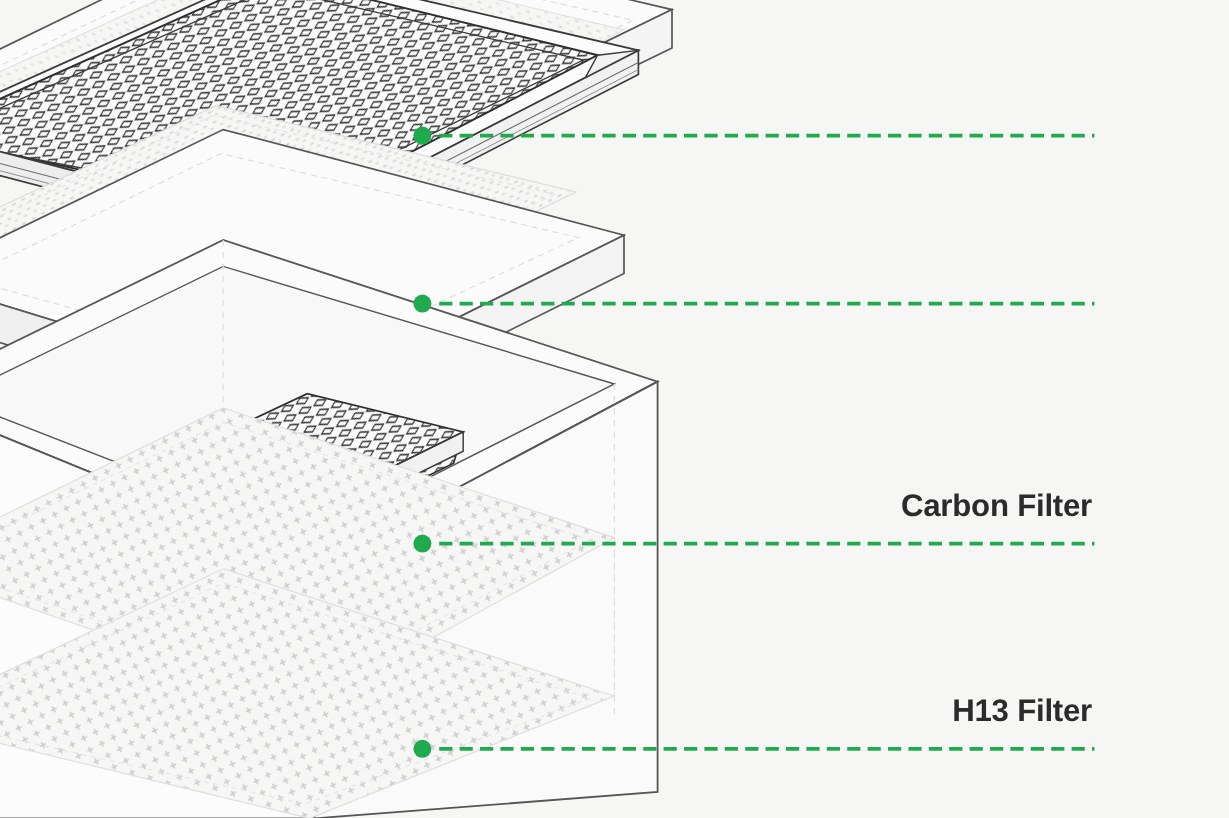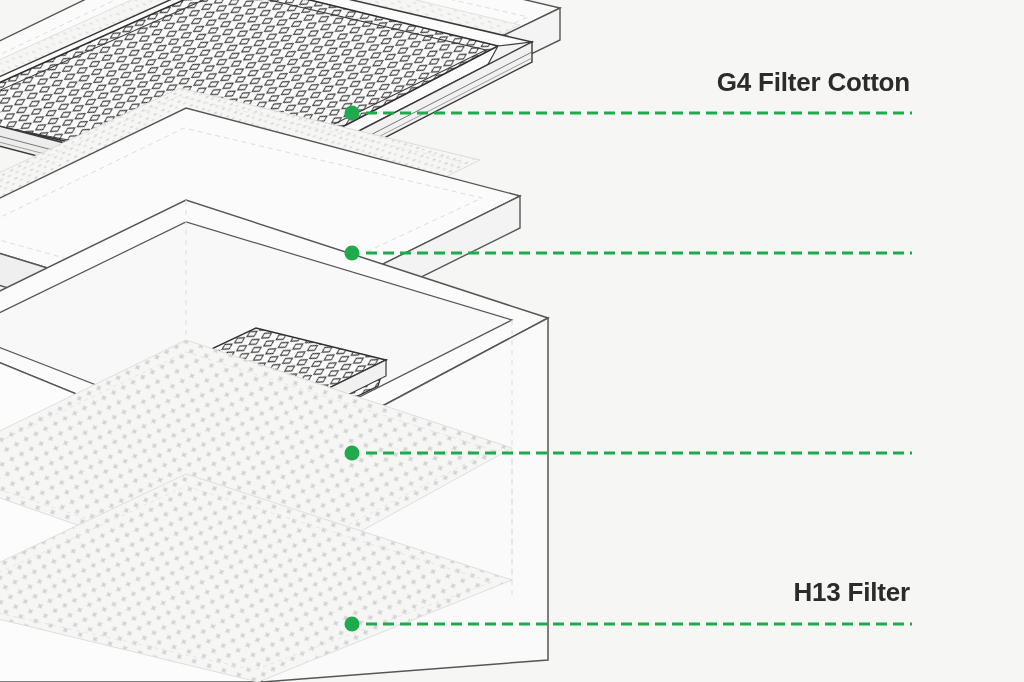--- a/index.html
+++ b/index.html
@@ -178,19 +178,19 @@
         </g>
         <g>
           <line x1="366" y1="624" x2="912" y2="624" stroke="#1faa4d" stroke-width="3.2" stroke-dasharray="11 6" stroke-linecap="butt"></line>
           <circle cx="352" cy="624" r="7.5" fill="#1faa4d"></circle>
         </g>
       </g>
 
     </g>
   </svg>
 
-  <div class="callout-label" style="top:98px;">G4 Filter Cotton</div>
 
 
+  <div class="callout-label" style="top:437px;">Carbon Filter</div>
 
   <div class="callout-label" style="top:608px;margin-left:39px;">H13 Filter</div>
 
 </div>
 
 </body></html>

